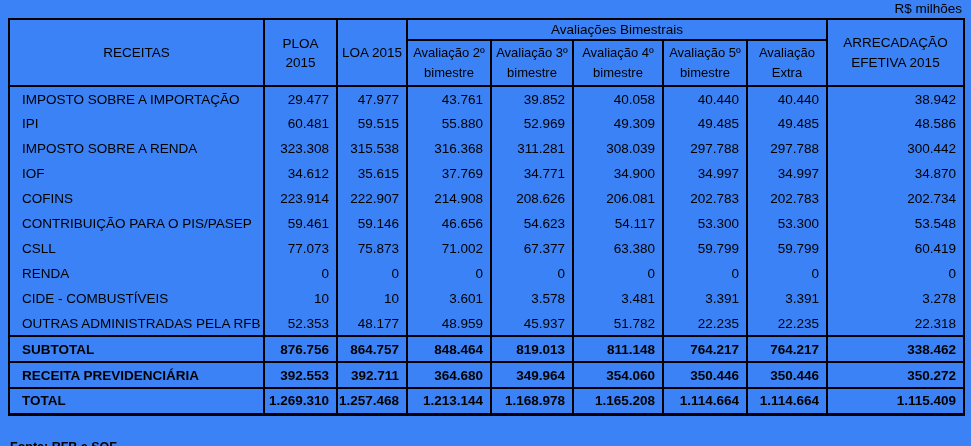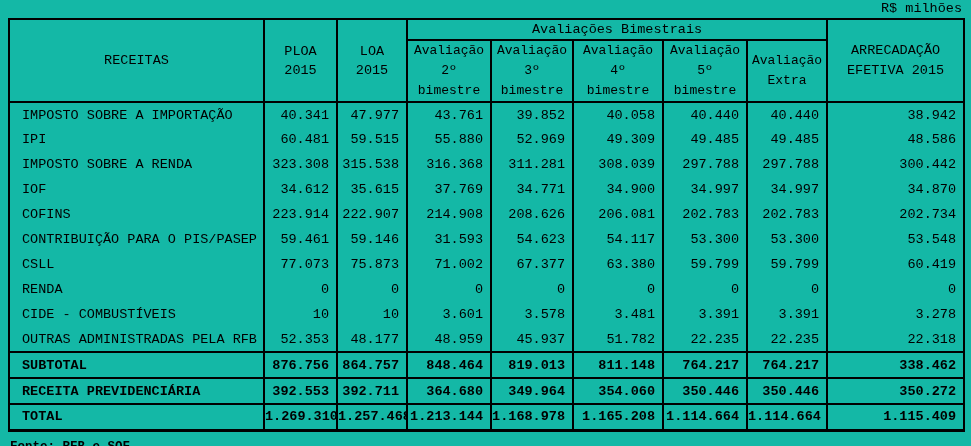--- a/index.html
+++ b/index.html
@@ -1,22 +1,22 @@
 <!DOCTYPE html>
 <html><head>
 <meta charset="utf-8">
 <style>
   * { box-sizing: border-box; margin: 0; padding: 0; }
   html, body { background: #ffffff; }
   .page {
     position: relative;
     width: 971px;
     height: 446px;
-    background: #14b8a6;
-    font-family: Liberation Mono, monospace;
+    background: #3b82f6;
+    font-family: Liberation Sans, sans-serif;
     color: #000000;
     overflow: hidden;
   }
   .unit-label {
     position: absolute;
     top: 1px;
     right: 9px;
     font-size: 13.5px;
     color: #000000;
   }
@@ -116,21 +116,21 @@
         </th>
         <th>
           <span class="two-line">Avaliação</span>
           <span class="two-line">Extra</span>
         </th>
       </tr>
     </thead>
     <tbody>
         <tr>
           <td class="label-cell">IMPOSTO SOBRE A IMPORTAÇÃO</td>
-          <td class="num-cell">40.341</td>
+          <td class="num-cell">29.477</td>
           <td class="num-cell">47.977</td>
           <td class="num-cell">43.761</td>
           <td class="num-cell">39.852</td>
           <td class="num-cell">40.058</td>
           <td class="num-cell">40.440</td>
           <td class="num-cell">40.440</td>
           <td class="num-cell">38.942</td>
         </tr>
         <tr>
           <td class="label-cell">IPI</td>
@@ -173,21 +173,21 @@
           <td class="num-cell">208.626</td>
           <td class="num-cell">206.081</td>
           <td class="num-cell">202.783</td>
           <td class="num-cell">202.783</td>
           <td class="num-cell">202.734</td>
         </tr>
         <tr>
           <td class="label-cell">CONTRIBUIÇÃO PARA O PIS/PASEP</td>
           <td class="num-cell">59.461</td>
           <td class="num-cell">59.146</td>
-          <td class="num-cell">31.593</td>
+          <td class="num-cell">46.656</td>
           <td class="num-cell">54.623</td>
           <td class="num-cell">54.117</td>
           <td class="num-cell">53.300</td>
           <td class="num-cell">53.300</td>
           <td class="num-cell">53.548</td>
         </tr>
         <tr>
           <td class="label-cell">CSLL</td>
           <td class="num-cell">77.073</td>
           <td class="num-cell">75.873</td>

